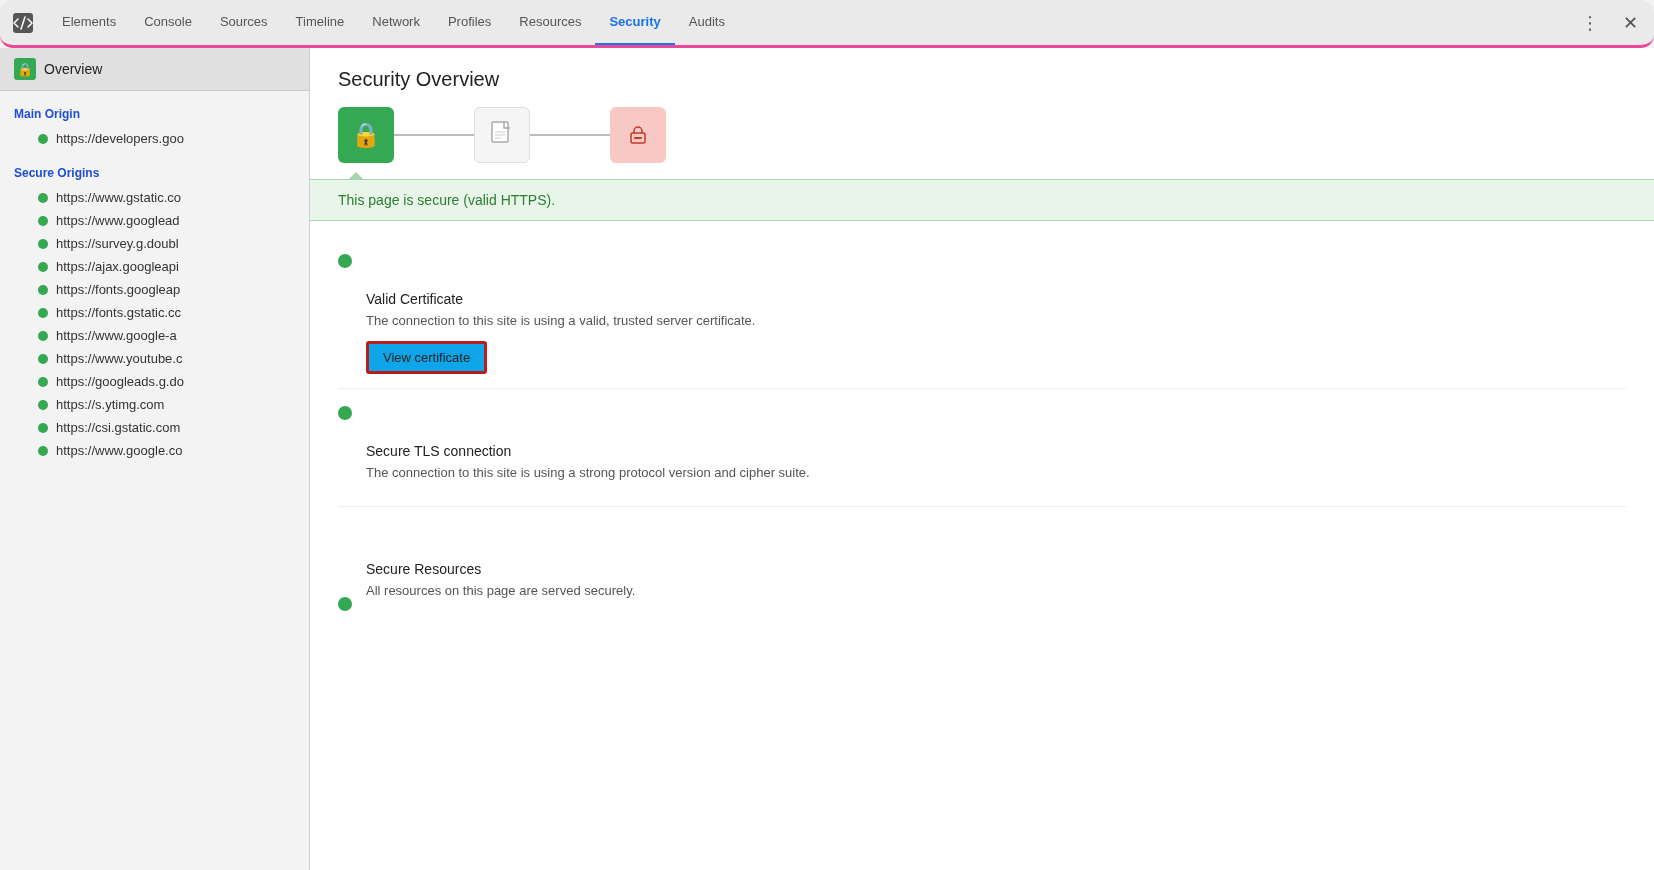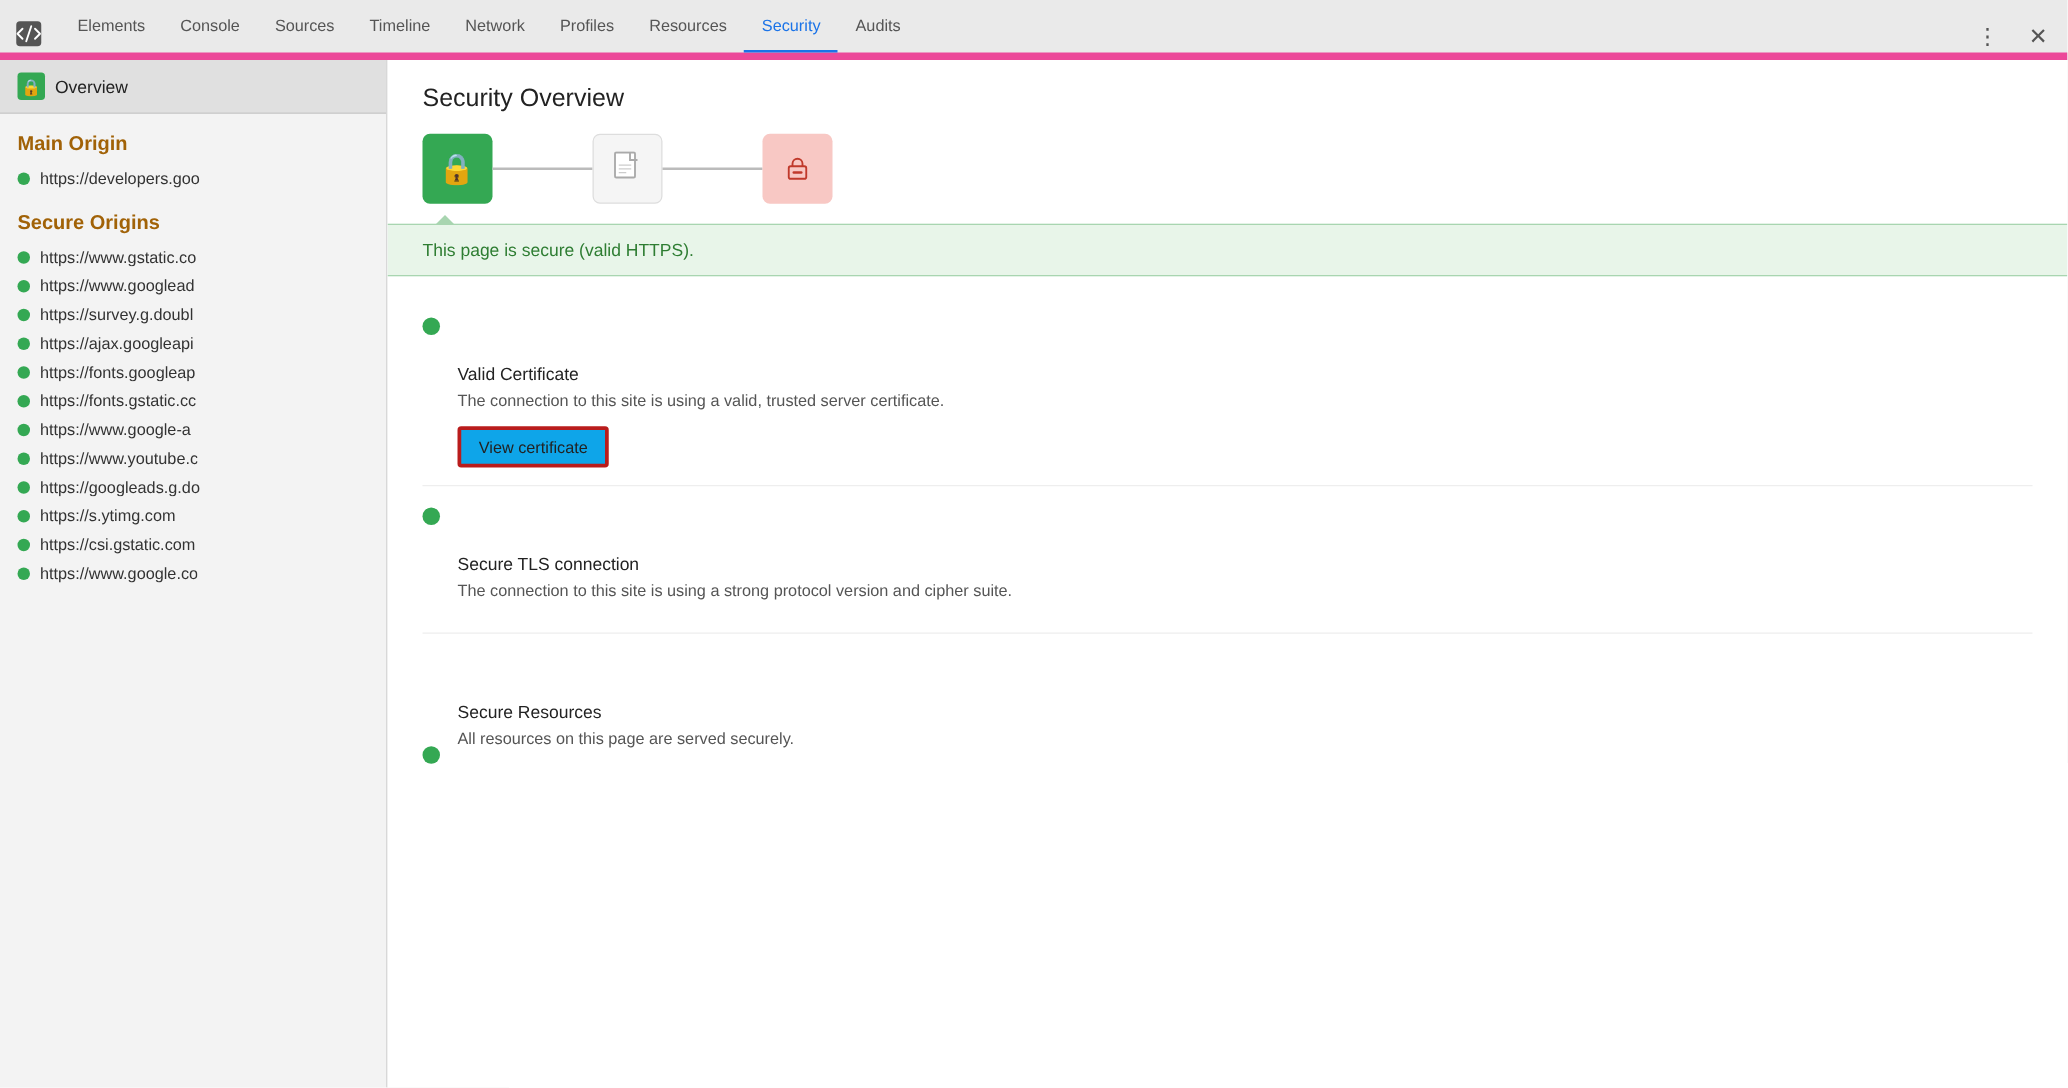--- a/index.html
+++ b/index.html
@@ -9,25 +9,26 @@
       background: #f3f3f3;
       color: #222;
       width: 1654px;
       height: 870px;
       overflow: hidden;
     }
 
     
     .toolbar {
       display: flex;
-      align-items: flex-end;
+      align-items: center;
       background: #eaeaea;
-      border-bottom: 6px solid #ec4899;
+      border-bottom: 3px solid #ec4899;
       height: 48px;
       padding: 0 8px;
+      border-radius: 13px;
     }
     .toolbar-logo {
       width: 30px;
       height: 30px;
       margin-right: 10px;
       display: flex;
       align-items: center;
       justify-content: center;
       flex-shrink: 0;
     }
@@ -43,21 +44,21 @@
       padding: 0 14px;
       font-size: 13px;
       color: #555;
       cursor: pointer;
       border-bottom: 2px solid transparent;
       white-space: nowrap;
     }
     .toolbar-tab.active {
       color: #1a73e8;
       border-bottom: 2px solid #1a73e8;
-      font-weight: 400;
+      font-weight: 700;
     }
     .toolbar-right {
       display: flex;
       align-items: center;
       gap: 8px;
       margin-left: auto;
     }
     .toolbar-icon-btn {
       background: none;
       border: none;
@@ -103,32 +104,33 @@
       font-size: 13px;
       flex-shrink: 0;
     }
     .sidebar-overview-label {
       font-size: 14px;
       font-weight: 500;
       color: #222;
     }
 
     .sidebar-section-title {
-      font-size: 16px;
+      font-size: 12px;
       font-weight: 600;
-      color: #a16207;
+      color: #1d4ed8;
       padding: 16px 14px 6px 14px;
     }
 
     .sidebar-item {
       display: flex;
       align-items: center;
       padding: 4px 14px;
       gap: 8px;
       cursor: pointer;
+      margin-left: 24px;
     }
     .sidebar-dot {
       width: 10px;
       height: 10px;
       border-radius: 50%;
       background: #34a853;
       flex-shrink: 0;
     }
     .sidebar-item-label {
       font-size: 13px;

